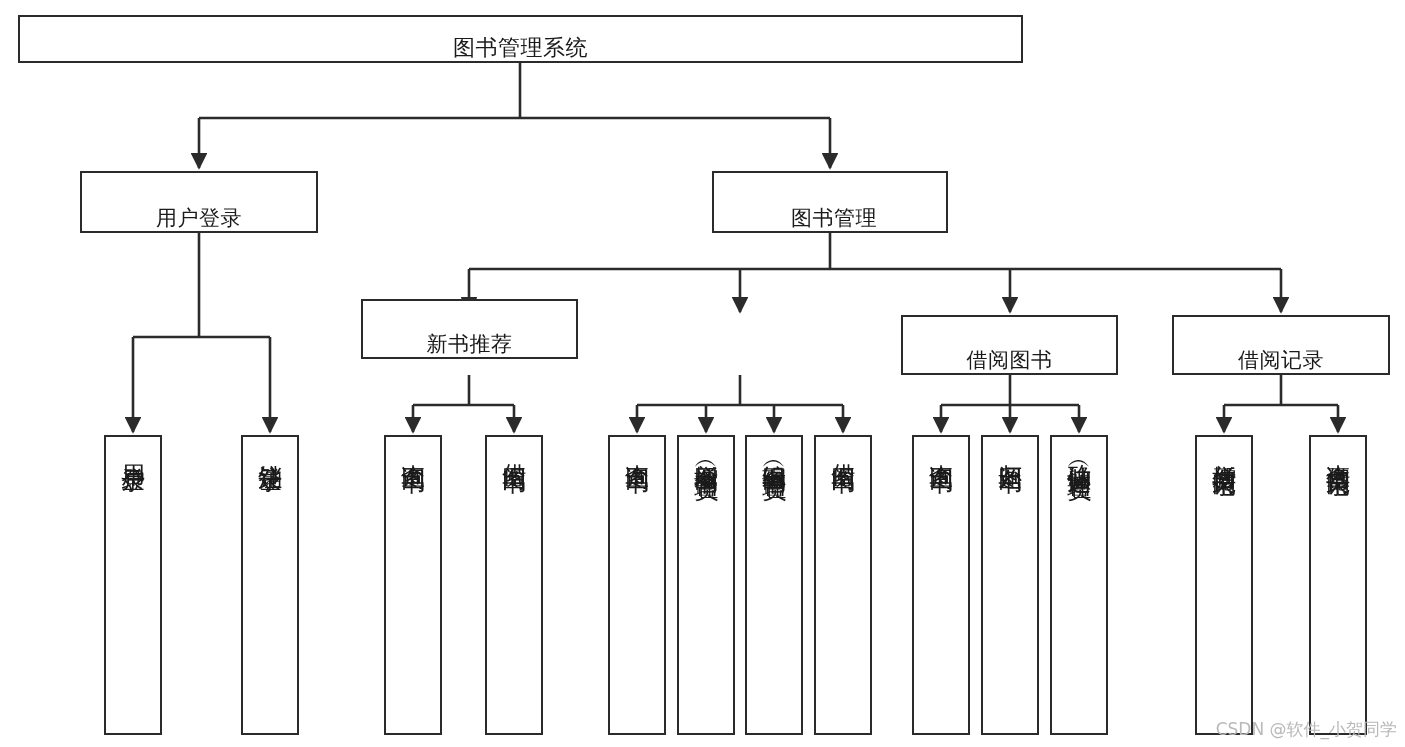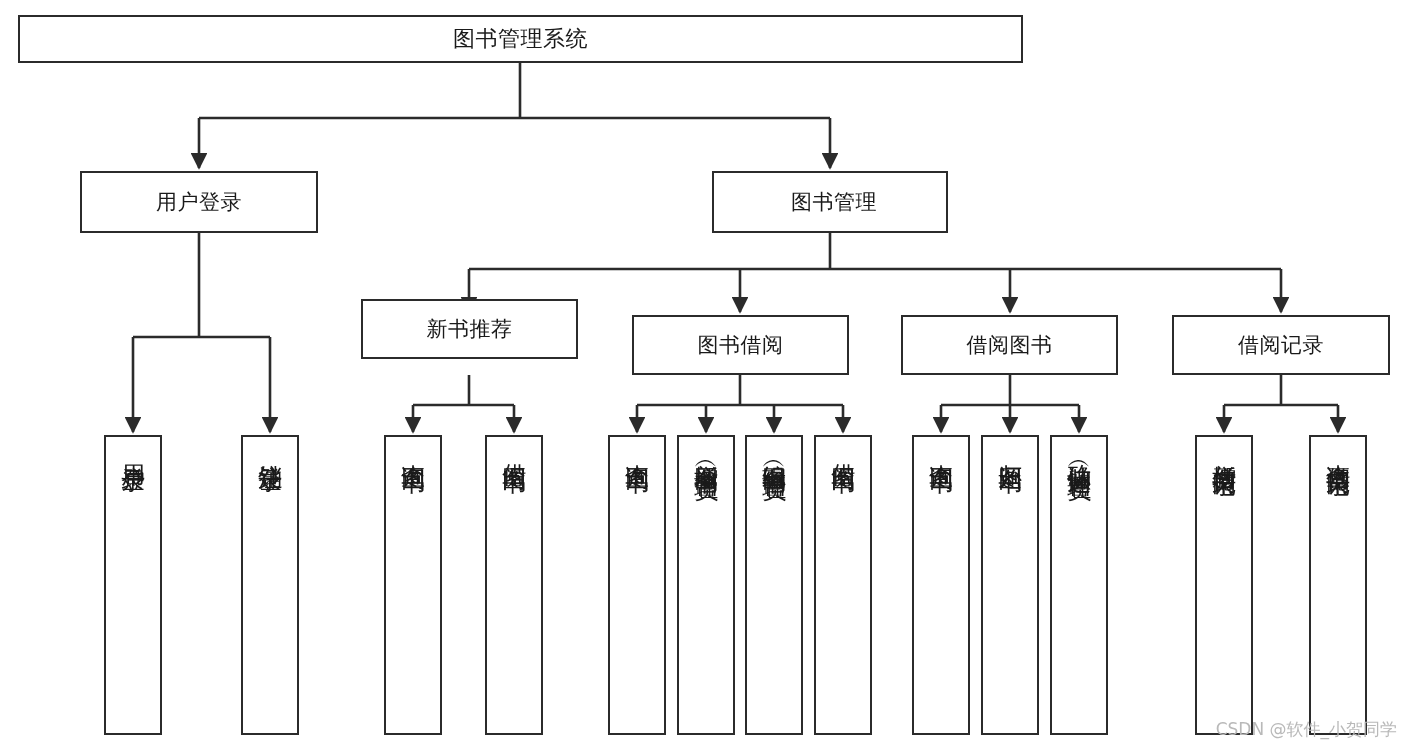--- a/index.html
+++ b/index.html
@@ -23,21 +23,21 @@
     width: 1405px;
     height: 747px;
     pointer-events: none;
   }
   .node {
     position: absolute;
     box-sizing: border-box;
     background: #ffffff;
     border: 2px solid #2b2b2b;
     display: flex;
-    align-items: center;
+    align-items: flex-end;
     justify-content: center;
     color: #1a1a1a;
     z-index: 2;
   }
   .node-label {
     display: block;
     text-align: center;
     line-height: 1.18;
     letter-spacing: 0.5px;
   }
@@ -135,23 +135,20 @@
   <div class="node h-node" style="left:80px; top:171px; width:238px; height:62px;">
     <span class="node-label">用户登录</span>
   </div>
   <div class="node h-node" style="left:712px; top:171px; width:236px; height:62px;padding-left:8px;">
     <span class="node-label">图书管理</span>
   </div>
 
   <div class="node h-node" style="left:361px; top:299px; width:217px; height:60px;">
     <span class="node-label">新书推荐</span>
   </div>
-  <div class="node h-node" style="left:632px; top:315px; width:217px; height:60px;">
-    <span class="node-label">图书借阅</span>
-  </div>
   <div class="node h-node" style="left:901px; top:315px; width:217px; height:60px;">
     <span class="node-label">借阅图书</span>
   </div>
   <div class="node h-node" style="left:1172px; top:315px; width:218px; height:60px;">
     <span class="node-label">借阅记录</span>
   </div>
 
   <div class="node v-node" style="left:104px; top:435px; width:58px; height:300px;">
     <span class="node-label">用户登录</span>
   </div>

